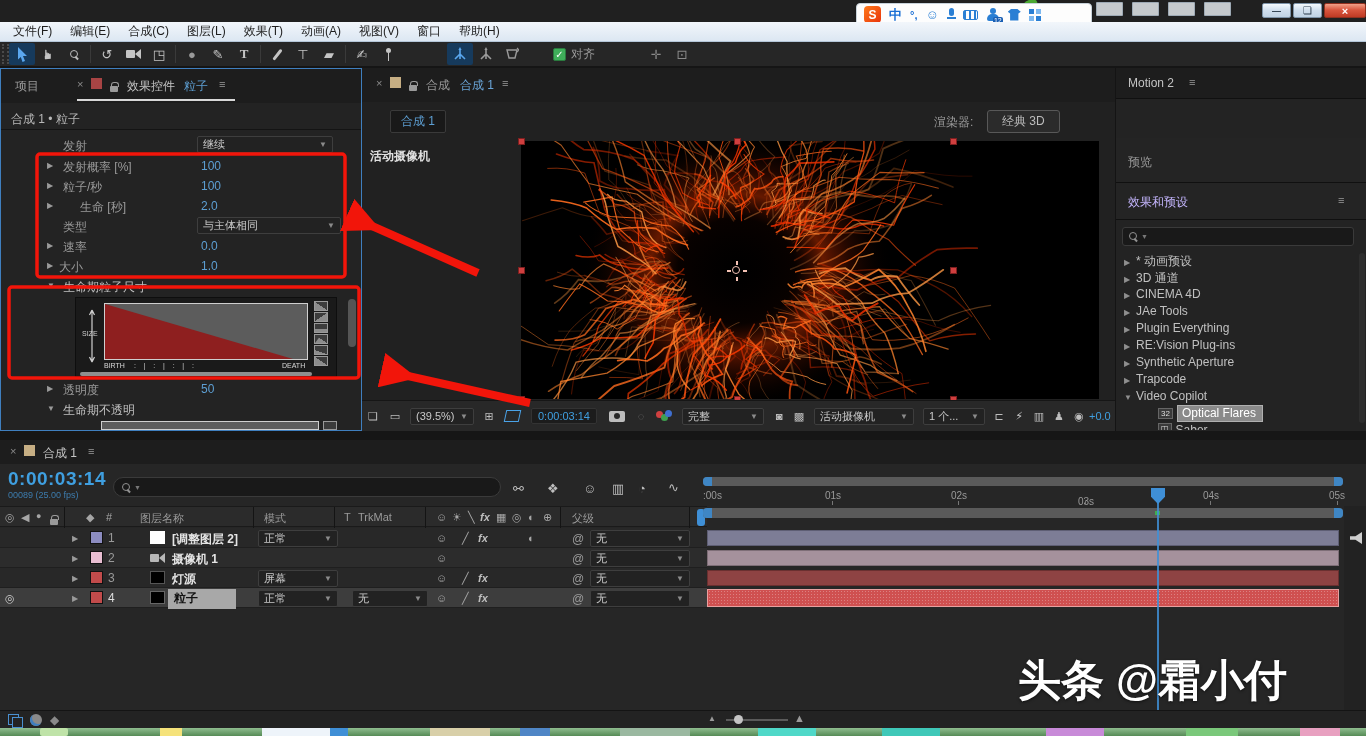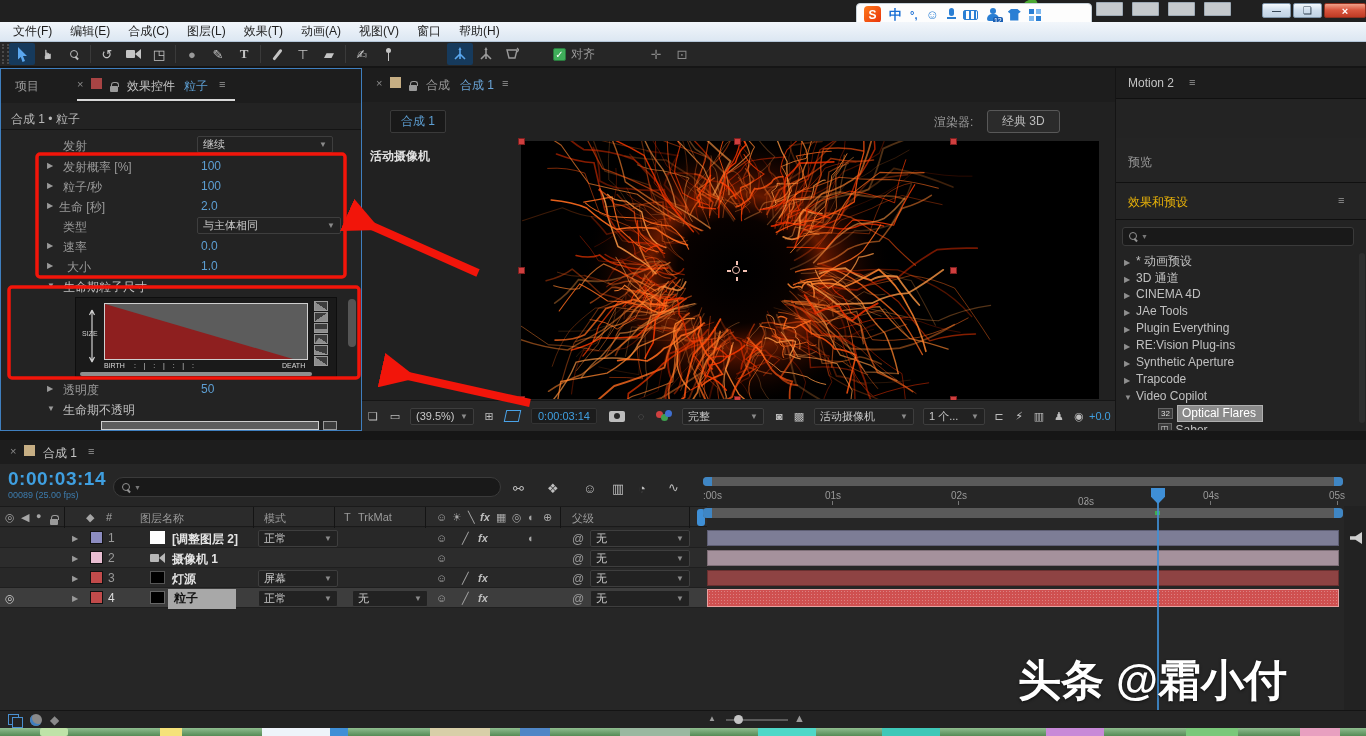--- a/index.html
+++ b/index.html
@@ -206,41 +206,41 @@
     </div>
 
     <div class="a" style="left:0;top:107px;width:345px;height:20px">
       <span class="param-tw a" style="left:46px;top:5px">▶</span>
       <span class="a tx dim" style="left:62px;top:3px">粒子/秒</span>
       <span class="a tx blue" style="left:200px;top:3px">100</span>
     </div>
 
     <div class="a" style="left:0;top:127px;width:345px;height:20px">
       <span class="param-tw a" style="left:46px;top:5px">▶</span>
-      <span class="a tx dim" style="left:58px;top:3px">生命 [秒]</span>
+      <span class="a tx dim" style="left:79px;top:3px">生命 [秒]</span>
       <span class="a tx blue" style="left:200px;top:3px">2.0</span>
     </div>
 
     <div class="a" style="left:0;top:147px;width:345px;height:20px">
       <span class="a tx dim" style="left:62px;top:3px">类型</span>
       <span class="a ddl" style="left:196px;top:1px;width:144px">
           <span>与主体相同</span>
           <span class="car">▼</span>
         </span>
     </div>
 
     <div class="a" style="left:0;top:167px;width:345px;height:20px">
       <span class="param-tw a" style="left:46px;top:5px">▶</span>
       <span class="a tx dim" style="left:62px;top:3px">速率</span>
       <span class="a tx blue" style="left:200px;top:3px">0.0</span>
     </div>
 
     <div class="a" style="left:0;top:187px;width:345px;height:20px">
       <span class="param-tw a" style="left:46px;top:5px">▶</span>
-      <span class="a tx dim" style="left:66px;top:3px">大小</span>
+      <span class="a tx dim" style="left:58px;top:3px">大小</span>
       <span class="a tx blue" style="left:200px;top:3px">1.0</span>
     </div>
 
     <div class="a" style="left:0;top:207px;width:345px;height:20px">
       <span class="param-tw a" style="left:46px;top:5px">▼</span>
       <span class="a tx" style="left:62px;top:3px;color:#c0c0c0">生命期粒子尺寸</span>
     </div>
 
     <div class="a" style="left:74px;top:228px;width:262px;height:80px;background:#1a1a1a;border:1px solid #0e0e0e">
       <span class="a tx" style="left:6px;top:32px;color:#cfcfcf;font-size:7px">SIZE</span>
@@ -689,21 +689,21 @@
 
   <div class="a" style="left:1115px;top:68px;width:251px;height:363px;background:#232323;border-left:1px solid #141414">
     <div class="a" style="left:0;top:0;width:251px;height:31px;background:#1d1d1d;border-bottom:1px solid #101010">
       <span class="a tx" style="left:12px;top:8px;color:#c4c4c4">Motion 2</span>
       <span class="a hamb" style="left:73px;top:8px">≡</span>
     </div>
     <div class="a" style="left:0;top:70px;width:251px;height:45px;background:#242424;border-bottom:1px solid #101010">
       <span class="a tx dim" style="left:12px;top:16px">预览</span>
     </div>
     <div class="a" style="left:0;top:115px;width:251px;height:37px;background:#242424;border-bottom:1px solid #101010">
-      <span class="a tx" style="left:12px;top:11px;color:#eab308">效果和预设</span>
+      <span class="a tx" style="left:12px;top:11px;color:#c4b5fd">效果和预设</span>
       <span class="a hamb" style="left:222px;top:11px">≡</span>
     </div>
     <div class="a inset" style="left:6px;top:159px;width:232px;height:19px;display:flex;align-items:center;gap:3px;padding:0 6px;border-radius:3px">
       <span class="mag"></span>
       <span style="color:#777;font-size:7px">▼</span>
     </div>
 
     <div>
       <div class="a tx" style="left:8px;top:185px"><span class="tree-tw">▶</span><span style="color:#c0c0c0">* 动画预设</span></div>
       <div class="a tx" style="left:8px;top:202px"><span class="tree-tw">▶</span><span style="color:#c0c0c0">3D 通道</span></div>

